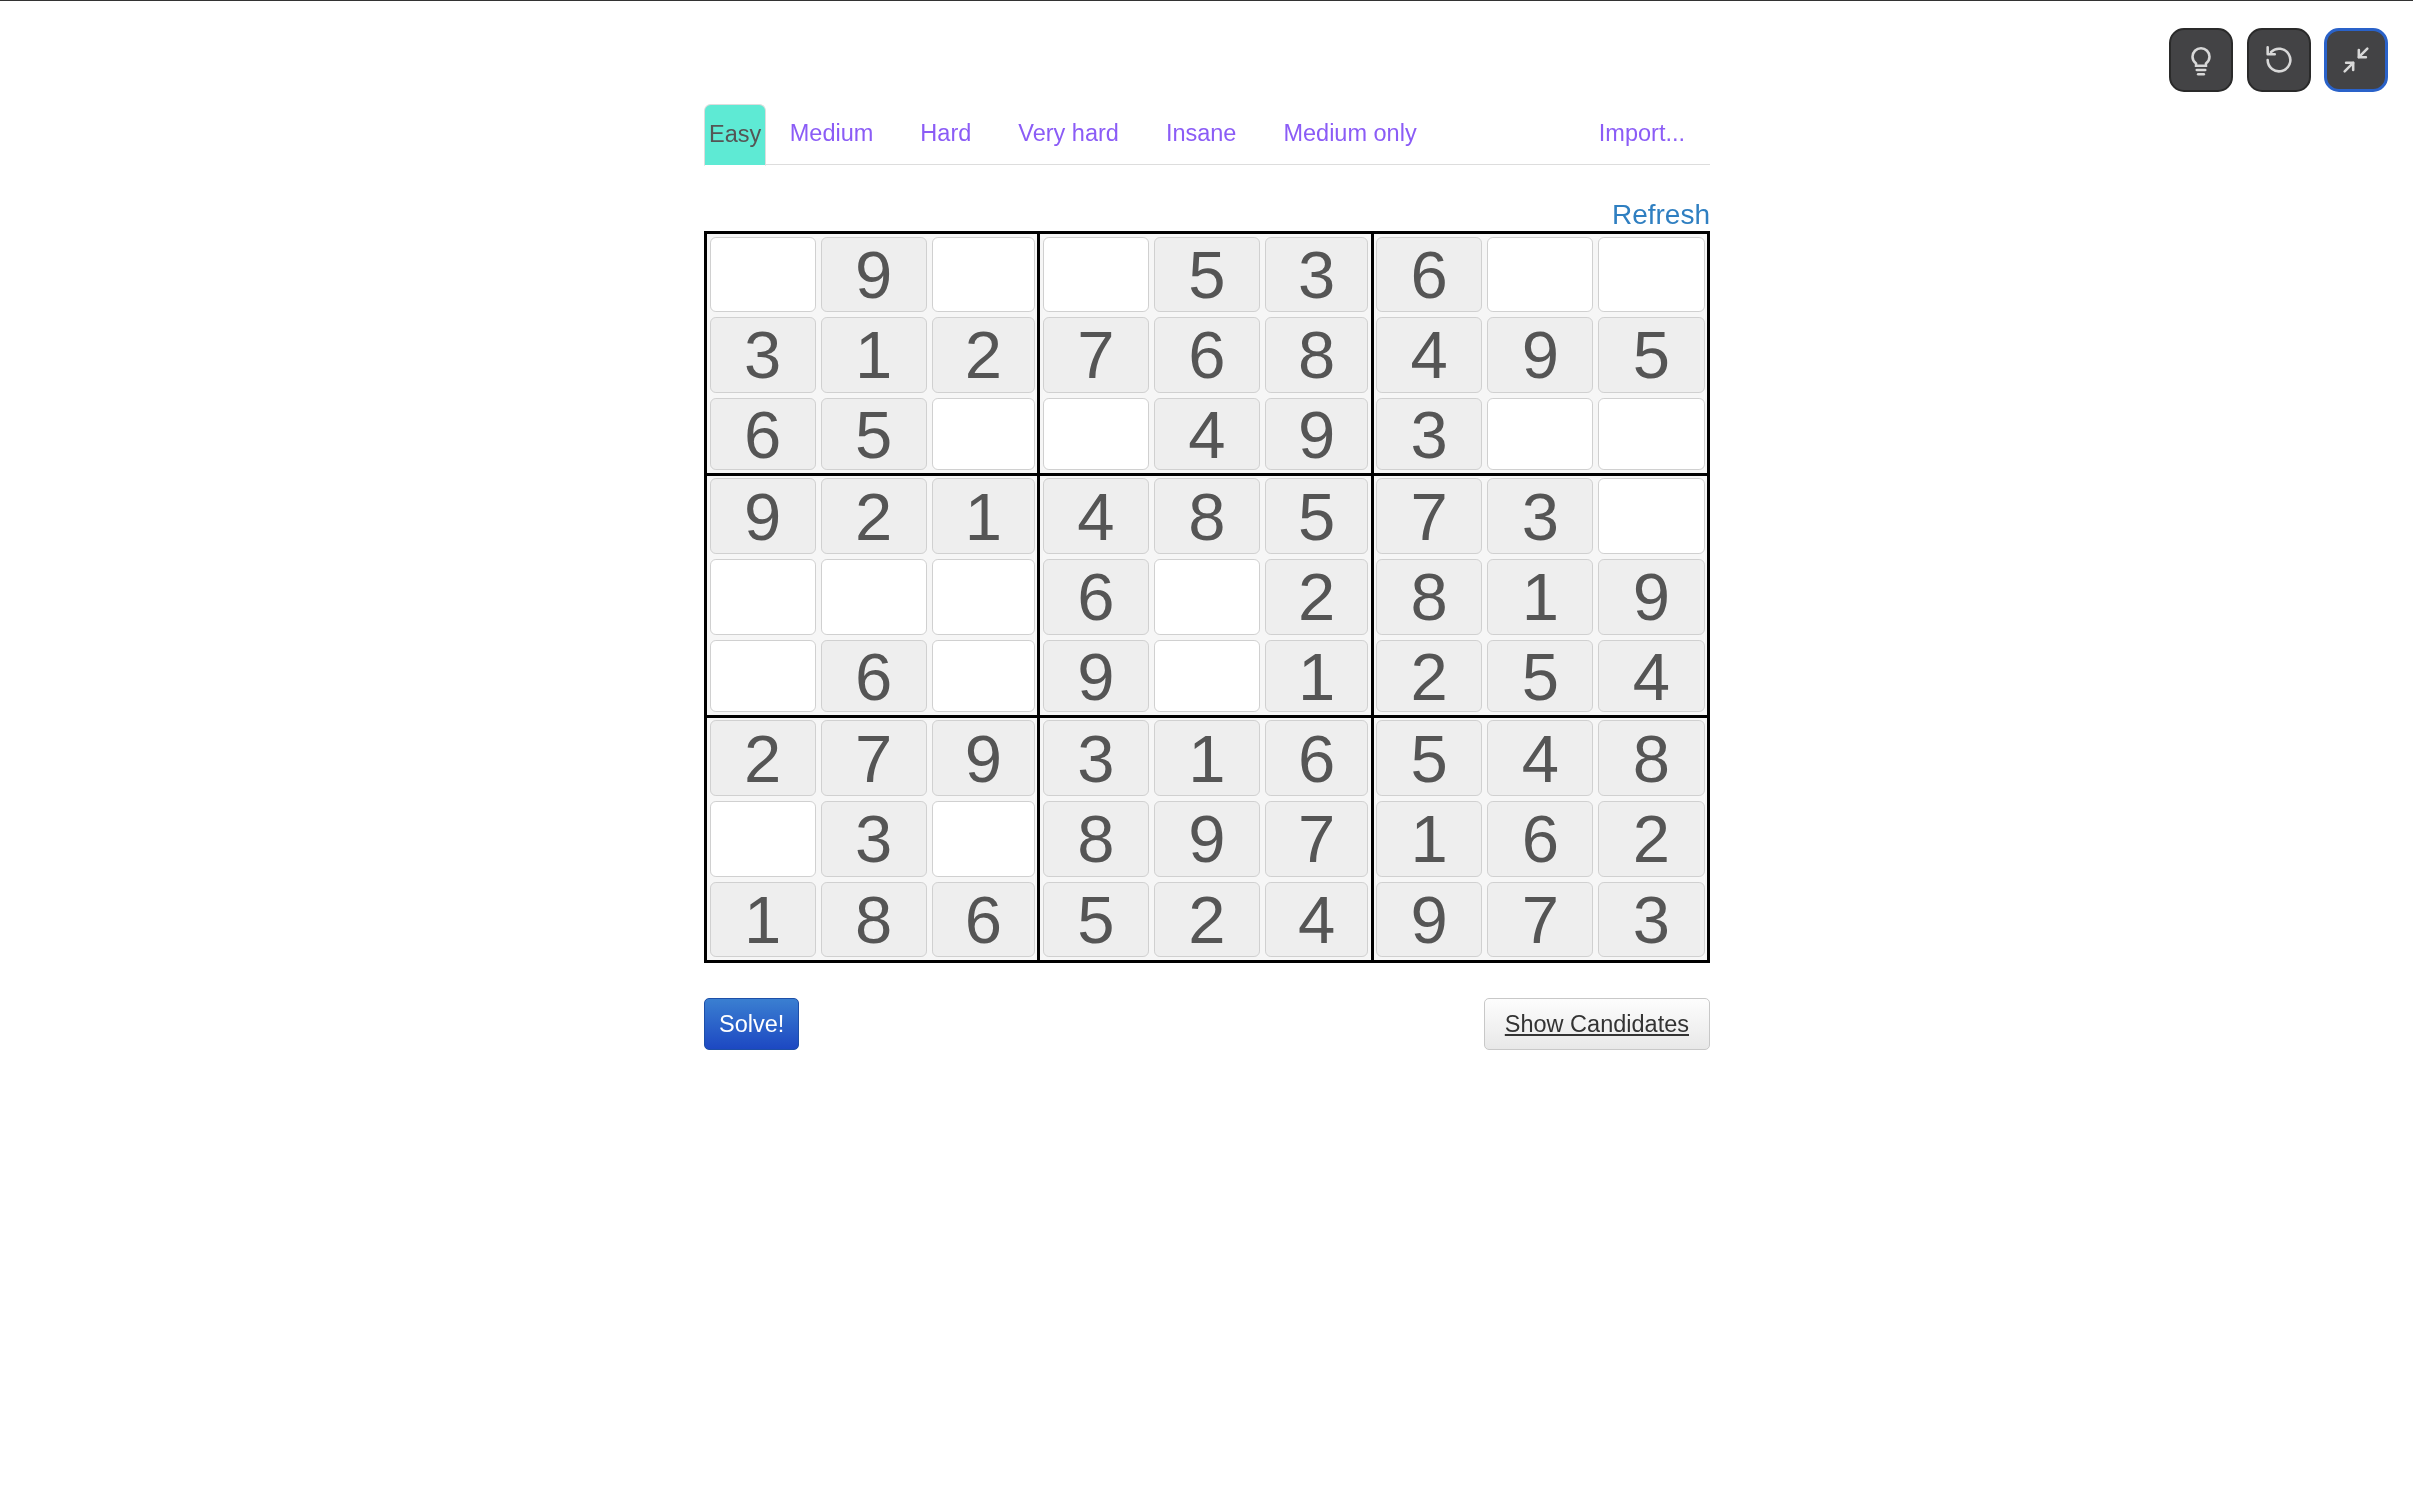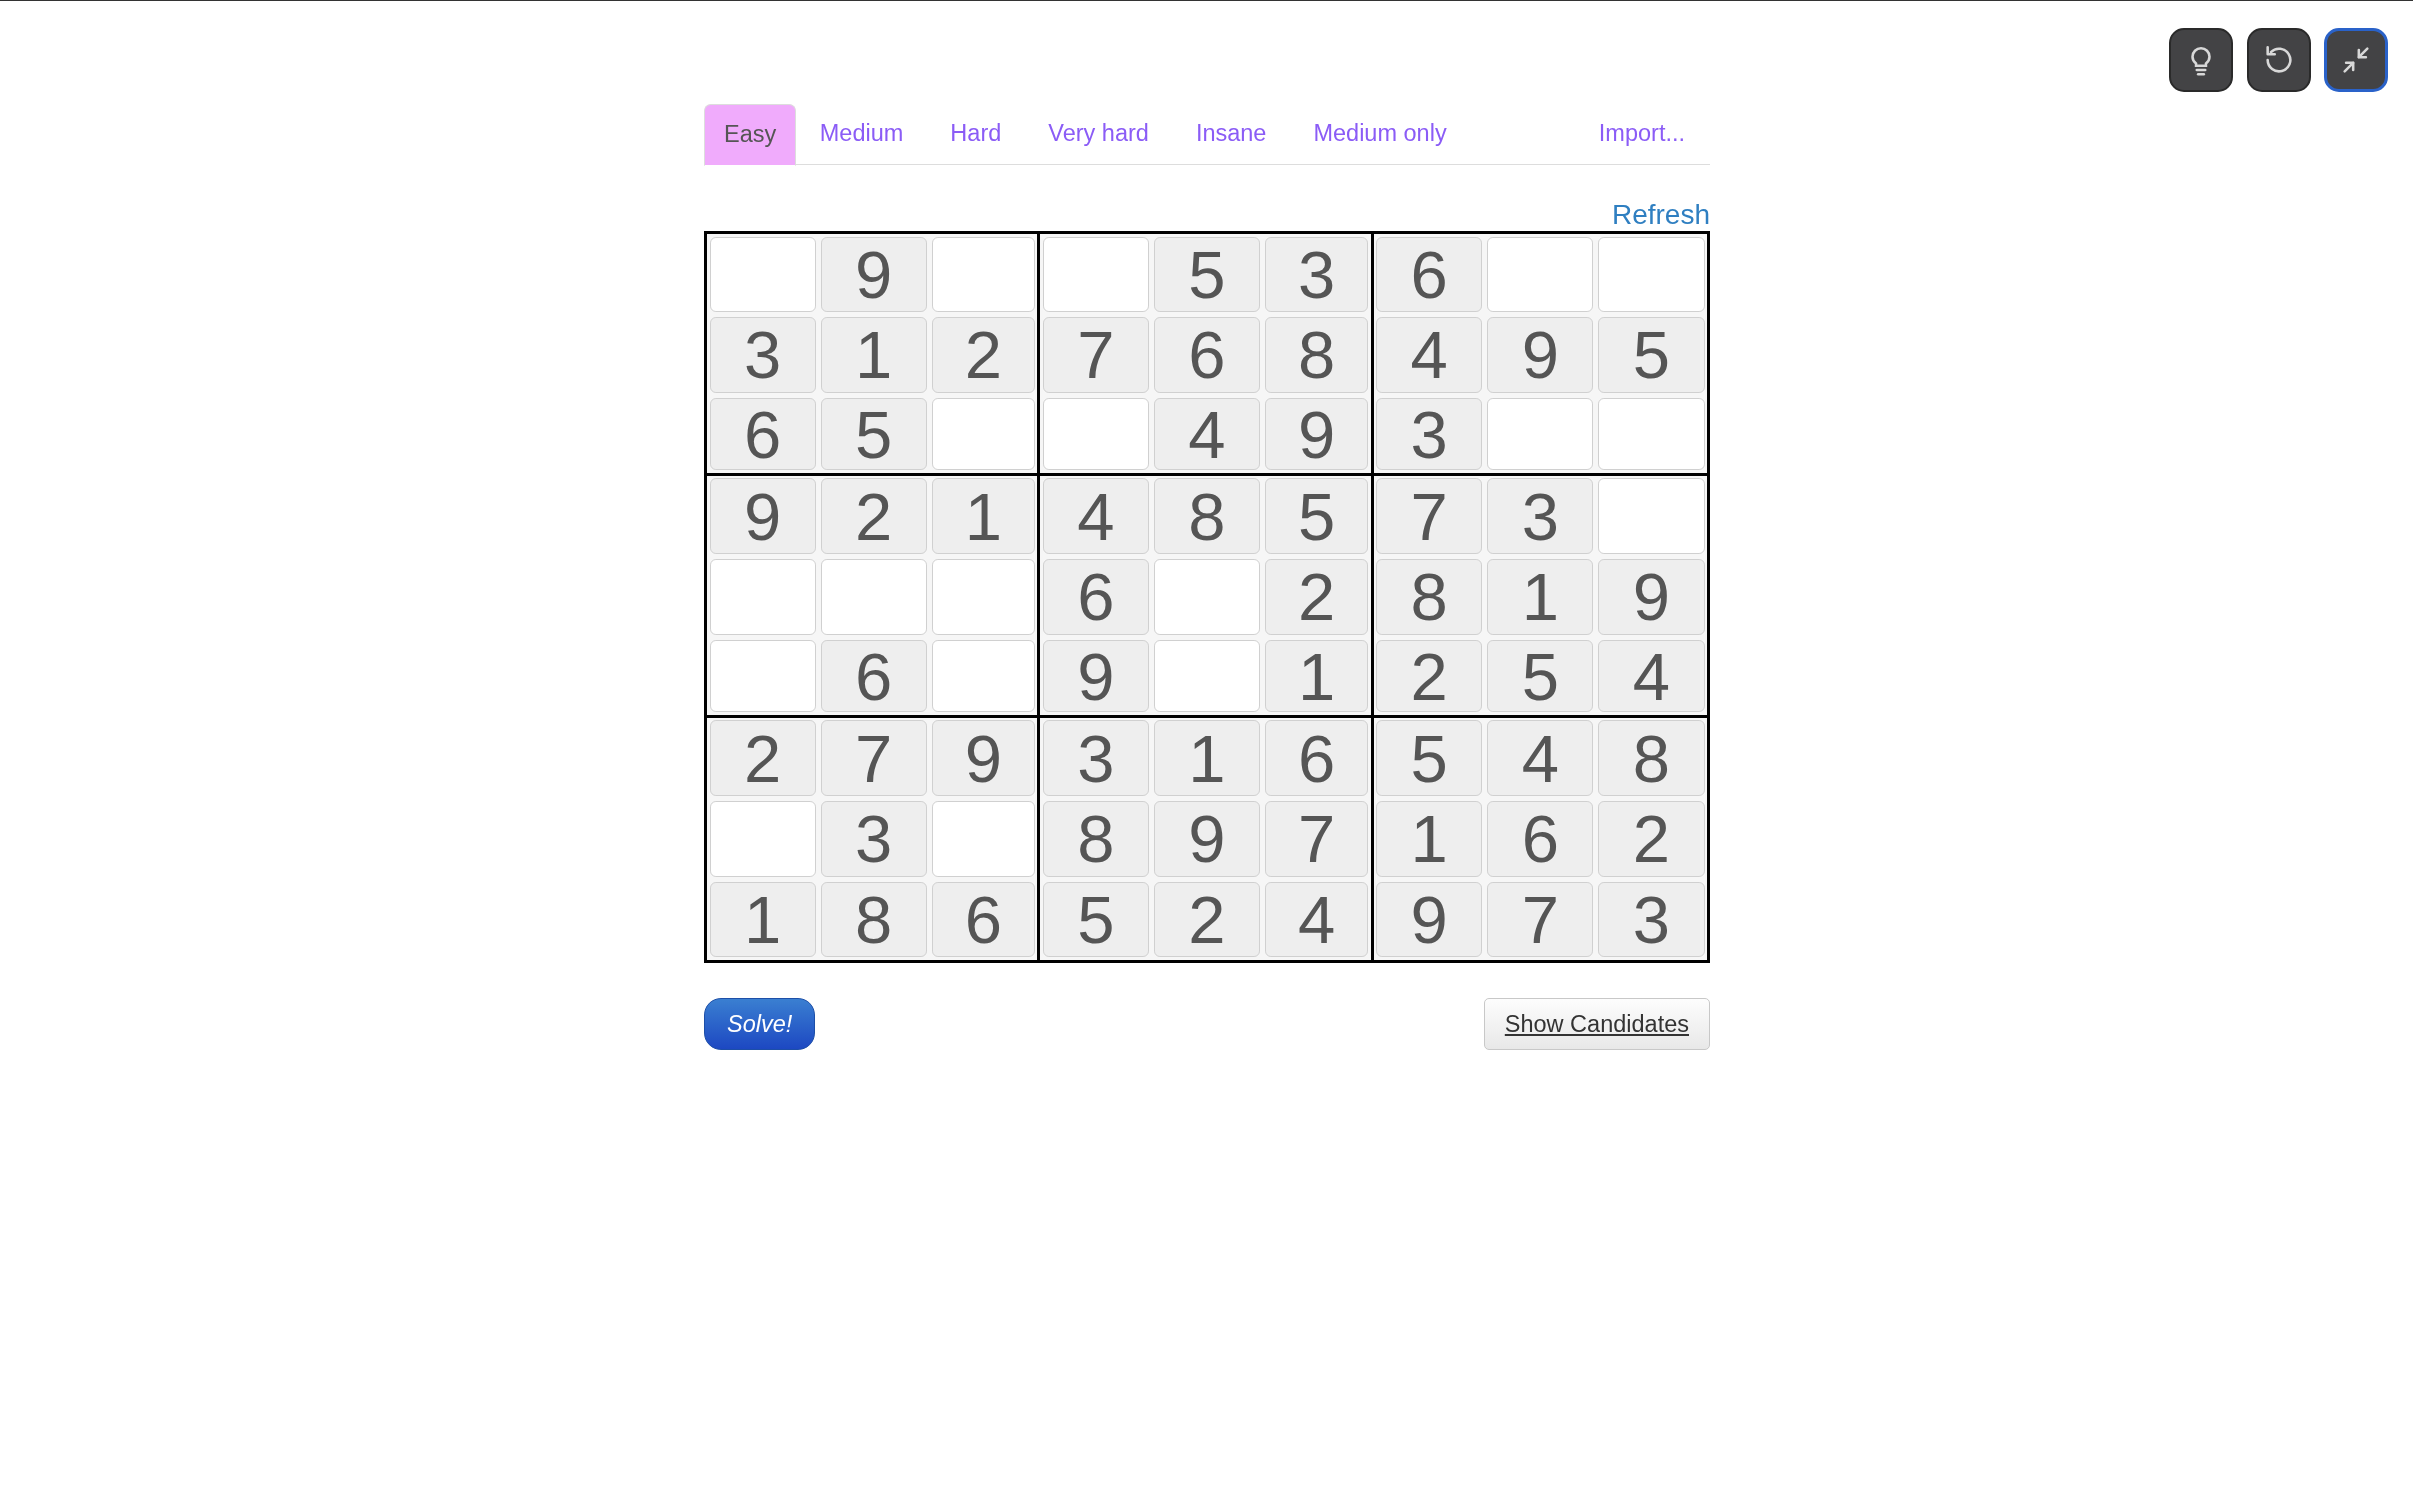--- a/index.html
+++ b/index.html
@@ -13,42 +13,42 @@
   .ibtn {
     width:64px; height:64px; background:#434345; border:2.5px solid #2a2a2a; border-radius:15px;
     display:flex; align-items:center; justify-content:center; box-sizing:border-box;
   }
   .ibtn.active { border-color:#2a62c9; border-width:3.4px; }
   .ibtn svg { width:34px; height:34px; }
 
   .main { position:absolute; left:704px; top:101px; width:1006px; }
   .tabs { position:relative; height:62px; border-bottom:1.7px solid #dddddd; display:flex; align-items:flex-end; }
   .tab { font-size:23.5px; color:#8b5cf6; padding:0 23.5px; height:62px; display:flex; align-items:center; box-sizing:border-box; cursor:pointer; }
-  .tab.active { color:#555; border:1.7px solid #dddddd; border-bottom:1.7px solid #fff; border-radius:6.7px 6.7px 0 0; margin-bottom:-1.7px; background:#f0abfc; padding:0 19px; }
+  .tab.active { color:#555; border:1.7px solid #dddddd; border-bottom:1.7px solid #fff; border-radius:6.7px 6.7px 0 0; margin-bottom:-1.7px; background:#5eead4; padding:0 4px; }
   .tab.import { margin-left:auto; padding-right:25px; }
   .refresh-row { text-align:right; margin-top:34px; height:27px; }
   .refresh { font-size:28px; color:#2f7fc1; cursor:pointer; }
   .grid {
     margin-top:5px; width:1006px; height:732px; box-sizing:border-box;
     border:3.4px solid #000; display:grid; grid-template-columns:repeat(9,1fr); grid-template-rows:repeat(9,1fr);
     background:#f6f6f6;
   }
   .cell { position:relative; box-sizing:border-box; padding:2.5px; }
   .cell.br { border-right:3.4px solid #000; }
   .cell.bb { border-bottom:3.4px solid #000; }
   .cell .inner {
     width:100%; height:100%; box-sizing:border-box; border:1.7px solid #d0d0d0; border-radius:5.9px;
     background:#eeeeee; display:flex; align-items:center; justify-content:center;
     font-size:67px; color:#555555; line-height:1;
   }
   .cell .inner.empty { background:#ffffff; }
   .actions { margin-top:35px; display:flex; justify-content:space-between; }
   .solve {
     background:linear-gradient(#3a7fd1,#1d48c2); color:#fff; font-size:23.5px; border:1.7px solid #1d4fa8;
-    border-radius:17px; height:50px; padding:0 22px; display:flex; align-items:center;font-style:italic;
+    border-radius:5px; height:50px; padding:0 14px; display:flex; align-items:center;
   }
   .cands {
     background:linear-gradient(#fdfdfd,#e8e8e8); color:#333; font-size:23.5px; border:1.7px solid #c8c8c8;
     border-radius:5px; height:50px; padding:0 20px; display:flex; align-items:center;text-decoration:underline;
   }
 </style>
 </head>
 <body>
 
 <div class="topbtns">

